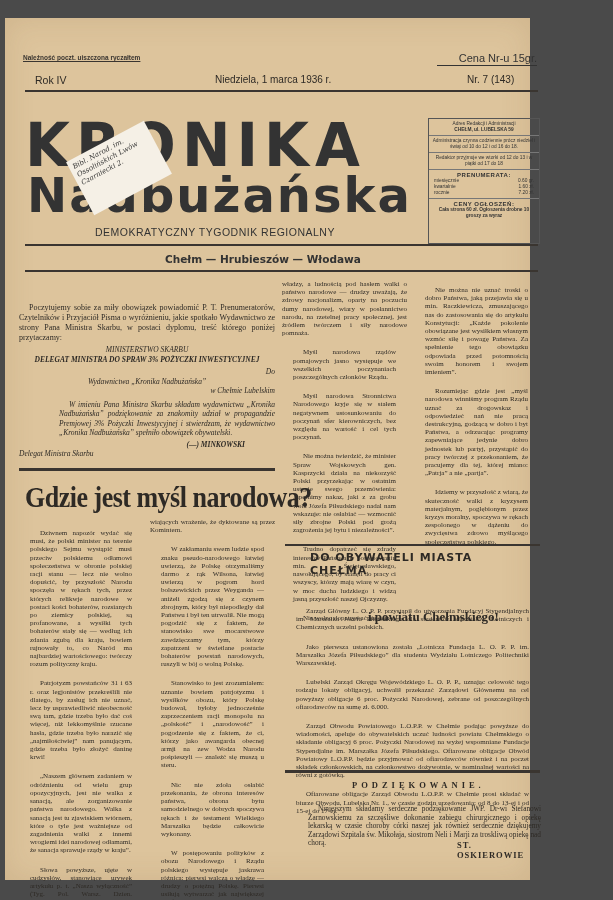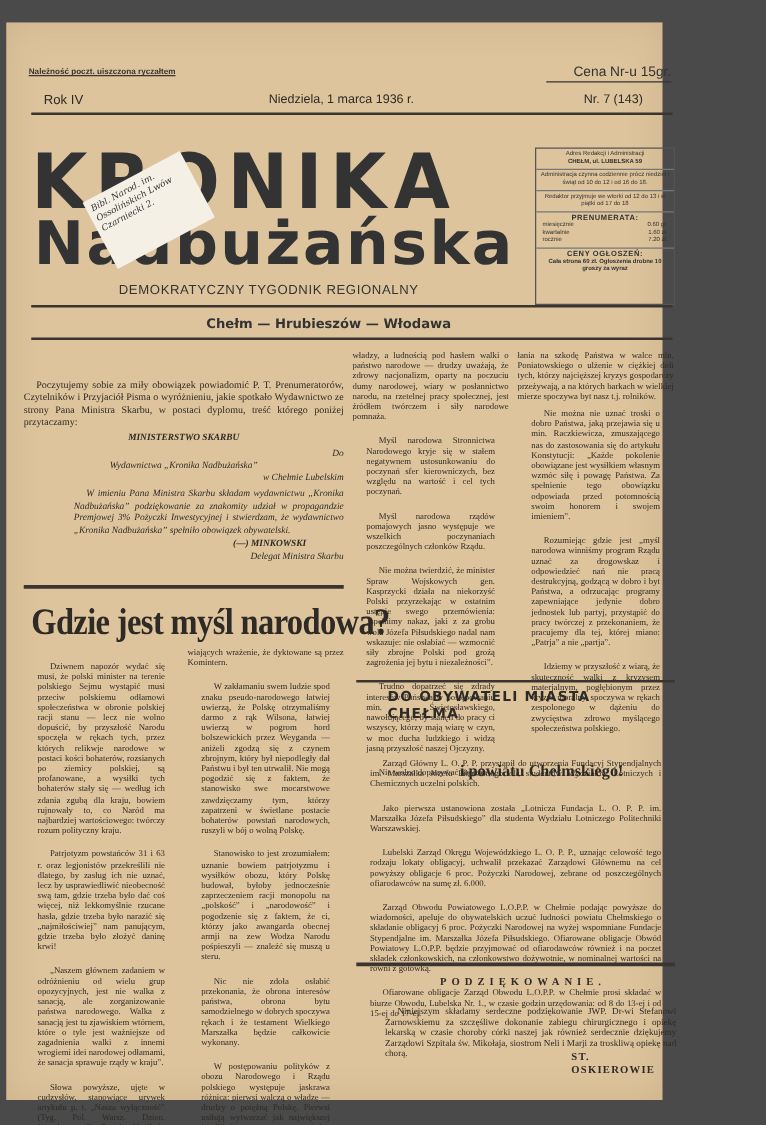--- a/index.html
+++ b/index.html
@@ -76,55 +76,55 @@
         </div>
     </div>
     <div style="padding:2px">
       <div class="h">CENY OGŁOSZEŃ:</div>
       <div style="font-weight:bold">Cała strona 60 zł. Ogłoszenia drobne 10 groszy za wyraz</div>
     </div>
   </div>
 
   <div class="abs red-body">
     <p class="p indent" style="margin:0 0 2px 0">Poczytujemy sobie za miły obowiązek powiadomić P. T. Prenumeratorów, Czytelników i Przyjaciół Pisma o wyróżnieniu, jakie spotkało Wydawnictwo ze strony Pana Ministra Skarbu, w postaci dyplomu, treść którego poniżej przytaczamy:</p>
-    <div class="ital" style="text-align:center;font-weight:bold">MINISTERSTWO SKARBU</div>
+    <div class="ital" style="text-align:center;font-weight:normal">MINISTERSTWO SKARBU</div>
+    <div class="ital" style="text-align:center;font-weight:bold;padding:0 10px">DELEGAT MINISTRA DO SPRAW 3% POŻYCZKI INWESTYCYJNEJ</div>
     <div class="ital" style="text-align:right;margin-top:3px">Do</div>
     <div class="ital" style="text-align:center">Wydawnictwa „Kronika Nadbużańska”</div>
     <div class="ital" style="text-align:right">w Chełmie Lubelskim</div>
     <p class="ital indent" style="text-align:justify;margin:4px 0 2px 40px">W imieniu Pana Ministra Skarbu składam wydawnictwu „Kronika Nadbużańska” podziękowanie za znakomity udział w propagandzie Premjowej 3% Pożyczki Inwestycyjnej i stwierdzam, że wydawnictwo „Kronika Nadbużańska” spełniło obowiązek obywatelski.</p>
     <div class="ital" style="text-align:right;padding-right:30px;font-weight:bold">(—) MINKOWSKI</div>
-    <div class="ital" style="text-align:right">Delegat Ministra Skarbu</div>
+    <div class="ital" style="text-align:left">Delegat Ministra Skarbu</div>
   </div>
   <div class="rule" style="left:14px;top:450px;width:256px;height:3px;"></div>
 
   <div class="abs h-gdzie">Gdzie jest myśl narodowa?</div>
 
   <div class="col" style="left:14px;top:500px;width:124px;">
     <p class="indent">Dziwnem napozór wydać się musi, że polski minister na terenie polskiego Sejmu wystąpić musi przeciw polskiemu odłamowi społeczeństwa w obronie polskiej racji stanu — lecz nie wolno dopuścić, by przyszłość Narodu spoczęła w rękach tych, przez których relikwje narodowe w postaci kości bohaterów, rozsianych po ziemicy polskiej, są profanowane, a wysiłki tych bohaterów stały się — według ich zdania zgubą dla kraju, bowiem rujnowały to, co Naród ma najbardziej wartościowego: twórczy rozum polityczny kraju.</p>
     <p class="indent">Patrjotyzm powstańców 31 i 63 r. oraz legjonistów przekreślili nie dlatego, by zasług ich nie uznać, lecz by usprawiedliwić nieobecność swą tam, gdzie trzeba było dać coś więcej, niż lekkomyślnie rzucane hasła, gdzie trzeba było narazić się „najmiłościwiej” nam panującym, gdzie trzeba było złożyć daninę krwi!</p>
     <p class="indent">„Naszem głównem zadaniem w odróżnieniu od wielu grup opozycyjnych, jest nie walka z sanacją, ale zorganizowanie państwa narodowego. Walka z sanacją jest tu zjawiskiem wtórnem, które o tyle jest ważniejsze od zagadnienia walki z innemi wrogiemi idei narodowej odłamami, że sanacja sprawuje rządy w kraju”.</p>
     <p class="indent">Słowa powyższe, ujęte w cudzysłów, stanowiące urywek artykułu p. t. „Nasza wyłączność” (Tyg. Pol. Warsz. Dzien. Narodowego Nr. 7 z dn. 23. II. b. r.), uważać należy za program stronnictwa, którego członkowie żonglują stale piłkami pod nazwą „Ojczyzna”, „Naród”, „patrjotyzm” — a w pracy swej używają haseł, niejednokrotnie spra-</p>
   </div>
   <div class="col" style="left:145px;top:500px;width:125px;">
     <p style="margin:0">wiających wrażenie, że dyktowane są przez Komintern.</p>
     <p class="indent">W zakłamaniu swem ludzie spod znaku pseudo-narodowego łatwiej uwierzą, że Polskę otrzymaliśmy darmo z rąk Wilsona, łatwiej uwierzą w pogrom hord bolszewickich przez Weyganda — aniżeli zgodzą się z czynem zbrojnym, który był niepodległy dał Państwu i był ten utrwalił. Nie mogą pogodzić się z faktem, że stanowisko swe mocarstwowe zawdzięczamy tym, którzy zapatrzeni w świetlane postacie bohaterów powstań narodowych, ruszyli w bój o wolną Polskę.</p>
     <p class="indent">Stanowisko to jest zrozumiałem: uznanie bowiem patrjotyzmu i wysiłków obozu, który Polskę budował, byłoby jednocześnie zaprzeczeniem racji monopolu na „polskość” i „narodowość” i pogodzenie się z faktem, że ci, którzy jako awangarda obecnej armji na zew Wodza Narodu pośpieszyli — znaleźć się muszą u steru.</p>
     <p class="indent">Nic nie zdoła osłabić przekonania, że obrona interesów państwa, obrona bytu samodzielnego w dobrych spoczywa rękach i że testament Wielkiego Marszałka będzie całkowicie wykonany.</p>
     <p class="indent">W postępowaniu polityków z obozu Narodowego i Rządu polskiego występuje jaskrawa różnica: pierwsi walczą o władzę — drudzy o potężną Polskę. Pierwsi usiłują wytwarzać jak największej konfliktów między przedstawicielami</p>
   </div>
   <div class="col" style="left:277px;top:262px;width:125px;">
     <p style="margin:0">władzy, a ludnością pod hasłem walki o państwo narodowe — drudzy uważają, że zdrowy nacjonalizm, oparty na poczuciu dumy narodowej, wiary w posłannictwo narodu, na rzetelnej pracy społecznej, jest źródłem twórczem i siły narodowe pomnaża.</p>
+    <p class="indent">Myśl narodowa rządów pomajowych jasno występuje we wszelkich poczynaniach poszczególnych członków Rządu.</p>
     <p class="indent">Myśl narodowa Stronnictwa Narodowego kryje się w stałem negatywnem ustosunkowaniu do poczynań sfer kierowniczych, bez względu na wartość i cel tych poczynań.</p>
-    <p class="indent">Myśl narodowa rządów pomajowych jasno występuje we wszelkich poczynaniach poszczególnych członków Rządu.</p>
     <p class="indent">Nie można twierdzić, że minister Spraw Wojskowych gen. Kasprzycki działa na niekorzyść Polski przyrzekając w ostatnim ustępie swego przemówienia: „spełnimy nakaz, jaki z za grobu wola Józefa Piłsudskiego nadal nam wskazuje: nie osłabiać — wzmocnić siły zbrojne Polski pod groźą zagrożenia jej bytu i niezależności”.</p>
     <p class="indent">Trudno dopatrzeć się zdrady interesów Państwa w postępowaniu min. Świętosławskiego, nawołującego, by stanęli do pracy ci wszyscy, którzy mają wiarę w czyn, w moc ducha ludzkiego i widzą jasną przyszłość naszej Ojczyzny.</p>
     <p class="indent">Nie wolno dopatrywać się dzia-</p>
   </div>
   <div class="col" style="left:409px;top:262px;width:125px;">
-    <p style="margin:0">łania na szkodę Państwa w walce min. Poniatowskiego o ulżenie w ciężkiej doli tych, którzy najcięższej kryzys gospodarczy przeżywają, a na których barkach w wielkiej mierze spoczywa byt nasz t.j. rolników.</p>
     <p class="indent" style="margin-top:6px">Nie można nie uznać troski o dobro Państwa, jaką przejawia się u min. Raczkiewicza, zmuszającego nas do zastosowania się do artykułu Konstytucji: „Każde pokolenie obowiązane jest wysiłkiem własnym wzmóc siłę i powagę Państwa. Za spełnienie tego obowiązku odpowiada przed potomnością swoim honorem i swojem imieniem”.</p>
     <p class="indent" style="margin-top:6px">Rozumiejąc gdzie jest „myśl narodowa winniśmy program Rządu uznać za drogowskaz i odpowiedzieć nań nie pracą destrukcyjną, godzącą w dobro i byt Państwa, a odrzucając programy zapewniające jedynie dobro jednostek lub partyj, przystąpić do pracy twórczej z przekonaniem, że pracujemy dla tej, której miano: „Patrja” a nie „partja”.</p>
     <p class="indent">Idziemy w przyszłość z wiarą, że skuteczność walki z kryzysem materjalnym, pogłębionym przez kryzys moralny, spoczywa w rękach zespolonego w dążeniu do zwycięstwa zdrowo myślącego społeczeństwa polskiego.</p>
   </div>
 
   <div class="rule" style="left:280px;top:526px;width:255px;"></div>
   <div class="abs h-oby">DO OBYWATELI MIASTA CHEŁMA</div>
   <div class="abs h-oby2">i powiatu Chełmskiego!</div>
   <div class="col" style="left:280px;top:578px;width:255px;">
     <p class="indent">Zarząd Główny L. O. P. P. przystąpił do utworzenia Fundacyj Stypendjalnych im. Marszałka Józefa Piłsudskiego dla studentów Wydziałów Lotniczych i Chemicznych uczelni polskich.</p>

